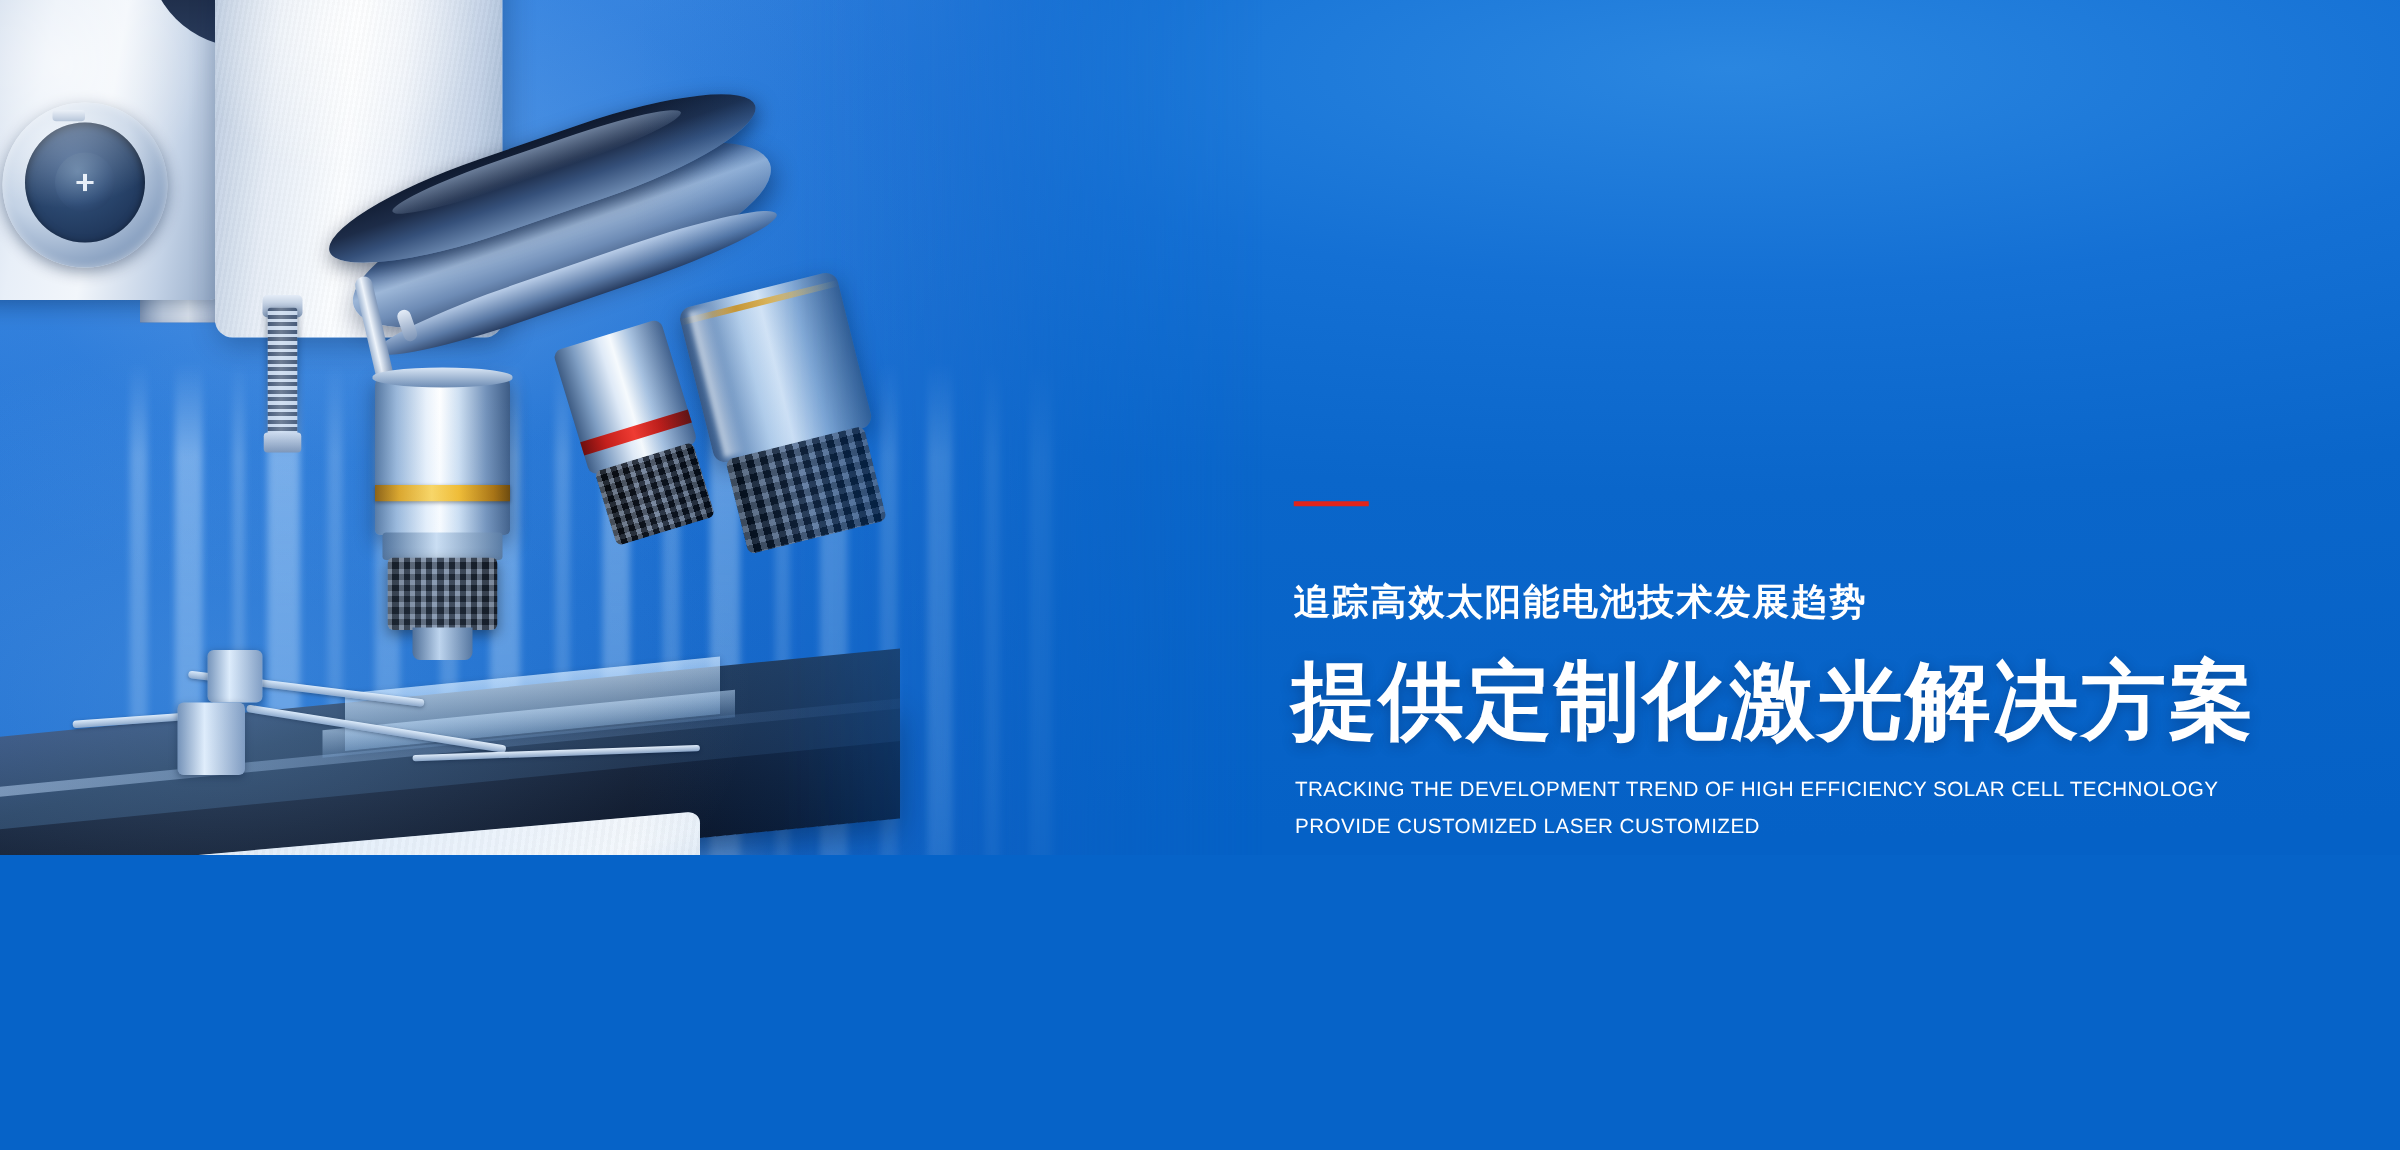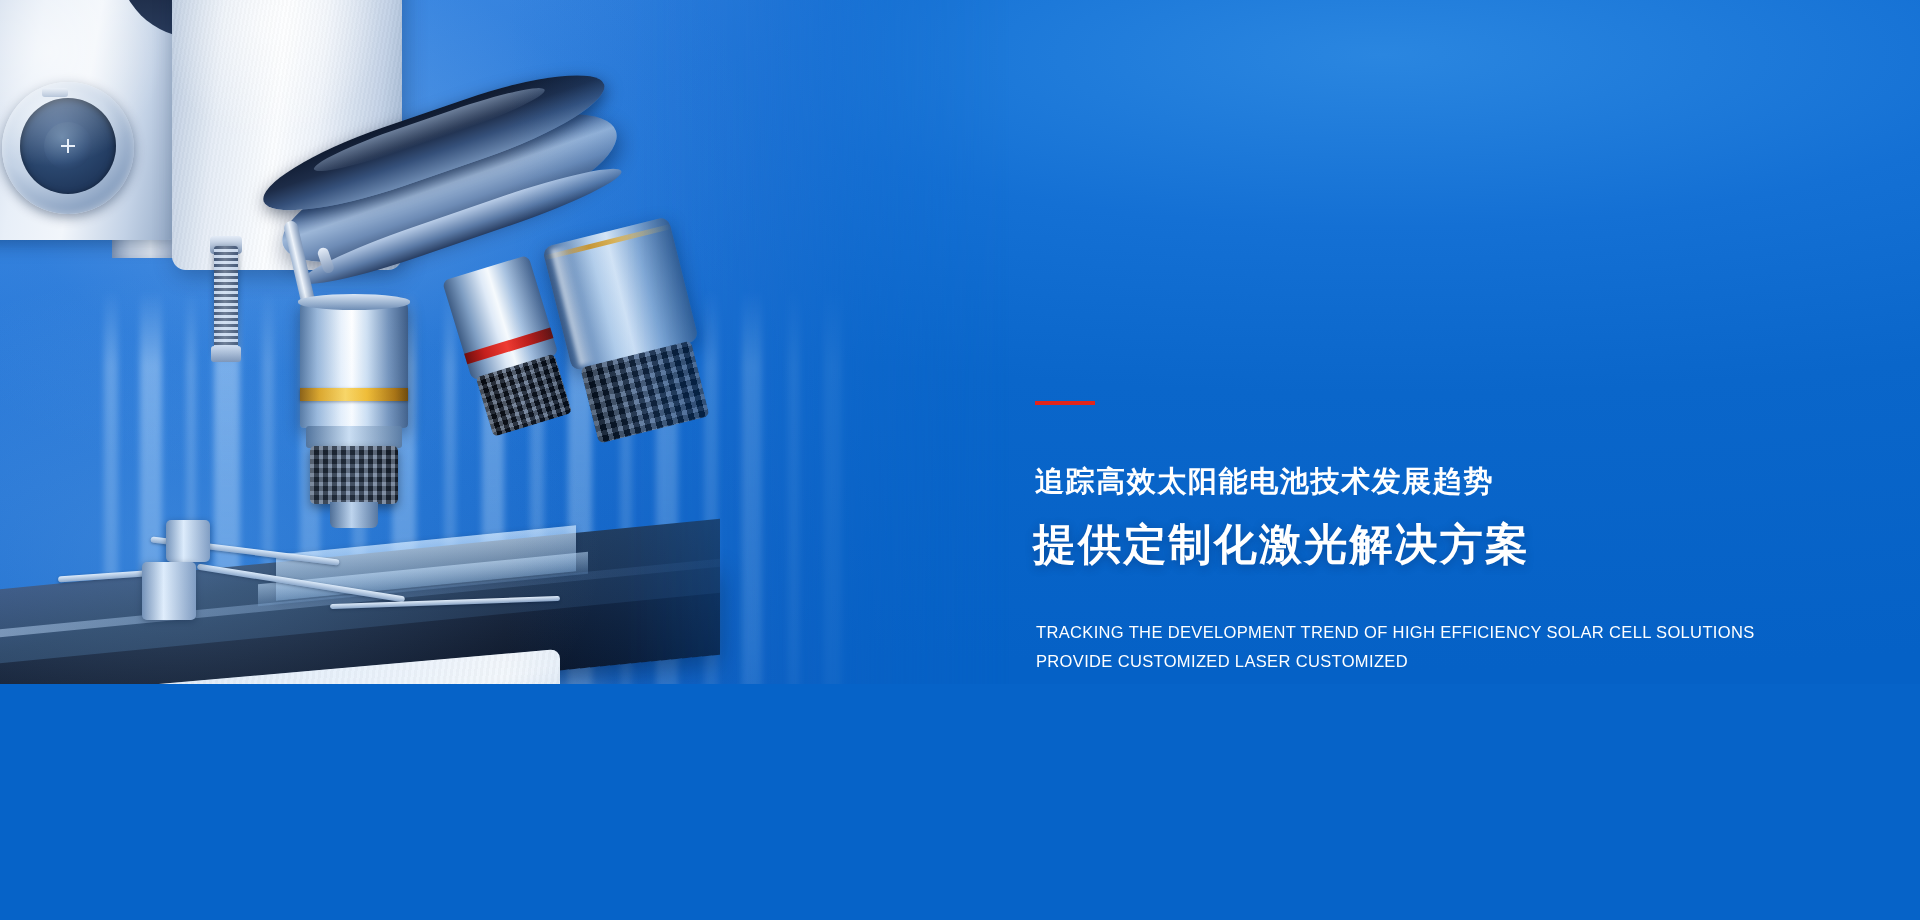--- a/index.html
+++ b/index.html
@@ -380,21 +380,21 @@
     width:60px; height:4px;
     background:#e1251b;
   }
   .subtitle-cn {
     position:absolute; left:0; top:462px;
     font-size:29px; font-weight:bold; color:#ffffff;
     letter-spacing:1.6px; white-space:nowrap;
   }
   .title-cn {
     position:absolute; left:-2px; top:516px;
-    font-size:43px; font-weight:bold; color:#ffffff;
+    font-size:68px; font-weight:bold; color:#ffffff;
     letter-spacing:2.2px; white-space:nowrap;
     text-shadow:0 2px 10px rgba(0,24,60,.30);
   }
   .eng-line {
     position:absolute; left:1px;
     font-size:16.5px; font-weight:normal; color:#ffffff;
     letter-spacing:.35px; white-space:nowrap;
   }
   .eng-1 { top:623px; }
   .eng-2 { top:652px; }
@@ -508,19 +508,19 @@
   </div>
 
   <div class="content">
 
     <div class="accent-rule"></div>
 
     <div class="subtitle-cn">追踪高效太阳能电池技术发展趋势</div>
 
     <div class="title-cn">提供定制化激光解决方案</div>
 
-    <div class="eng-line eng-1">TRACKING THE DEVELOPMENT TREND OF HIGH EFFICIENCY SOLAR CELL SOLUTIONS</div>
+    <div class="eng-line eng-1">TRACKING THE DEVELOPMENT TREND OF HIGH EFFICIENCY SOLAR CELL TECHNOLOGY</div>
 
     <div class="eng-line eng-2">PROVIDE CUSTOMIZED LASER CUSTOMIZED</div>
 
   </div>
 
 </div>
 
 </body></html>

